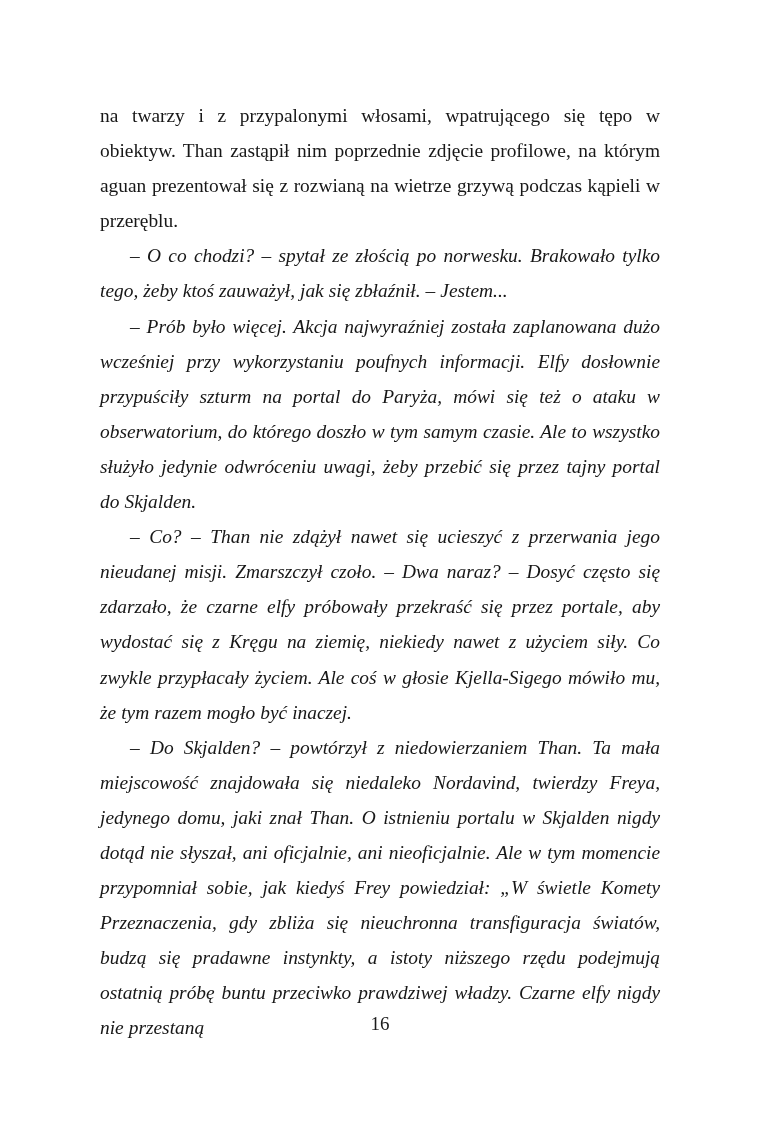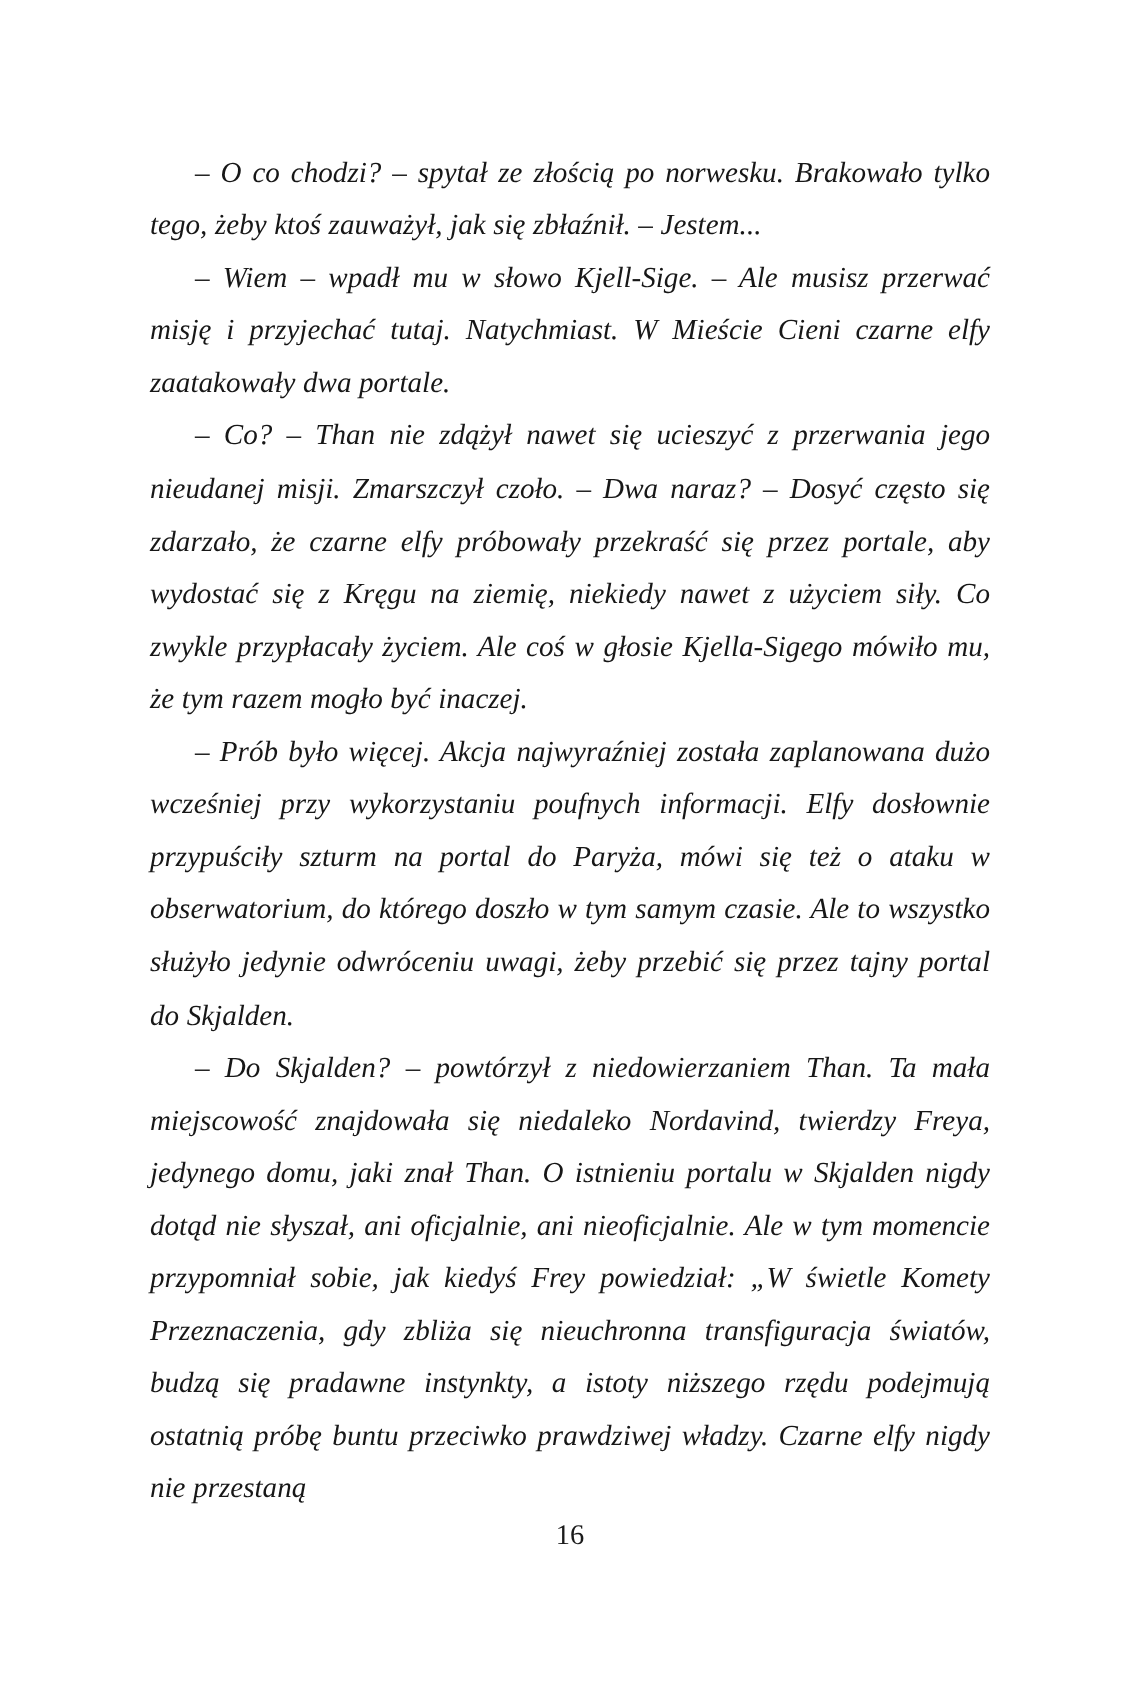--- a/index.html
+++ b/index.html
@@ -58,22 +58,22 @@
     color: #1b1b1b;
     font-family: "Liberation Serif", "DejaVu Serif", serif;
   }
 </style>
 </head>
 <body>
 
 <div class="page">
 
   <div class="text-block">
+    <p class="para first">na twarzy i z przypalonymi włosami, wpatrującego się tępo w obiektyw. Than zastąpił nim poprzednie zdjęcie profilowe, na którym aguan prezentował się z rozwianą na wietrze grzywą podczas kąpieli w przeręblu.</p>
     <p class="para indent">– O co chodzi? – spytał ze złością po norwesku. Brakowało tylko tego, żeby ktoś zauważył, jak się zbłaźnił. – Jestem...</p>
-    <p class="para indent">– Wiem – wpadł mu w słowo Kjell-Sige. – Ale musisz przerwać misję i przyjechać tutaj. Natychmiast. W Mieście Cieni czarne elfy zaatakowały dwa portale.</p>
+    <p class="para indent">– Prób było więcej. Akcja najwyraźniej została zaplanowana dużo wcześniej przy wykorzystaniu poufnych informacji. Elfy dosłownie przypuściły szturm na portal do Paryża, mówi się też o ataku w obserwatorium, do którego doszło w tym samym czasie. Ale to wszystko służyło jedynie odwróceniu uwagi, żeby przebić się przez tajny portal do Skjalden.</p>
     <p class="para indent">– Co? – Than nie zdążył nawet się ucieszyć z przerwania jego nieudanej misji. Zmarszczył czoło. – Dwa naraz? – Dosyć często się zdarzało, że czarne elfy próbowały przekraść się przez portale, aby wydostać się z Kręgu na ziemię, niekiedy nawet z użyciem siły. Co zwykle przypłacały życiem. Ale coś w głosie Kjella-Sigego mówiło mu, że tym razem mogło być inaczej.</p>
-    <p class="para indent">– Prób było więcej. Akcja najwyraźniej została zaplanowana dużo wcześniej przy wykorzystaniu poufnych informacji. Elfy dosłownie przypuściły szturm na portal do Paryża, mówi się też o ataku w obserwatorium, do którego doszło w tym samym czasie. Ale to wszystko służyło jedynie odwróceniu uwagi, żeby przebić się przez tajny portal do Skjalden.</p>
     <p class="para indent">– Do Skjalden? – powtórzył z niedowierzaniem Than. Ta mała miejscowość znajdowała się niedaleko Nordavind, twierdzy Freya, jedynego domu, jaki znał Than. O istnieniu portalu w Skjalden nigdy dotąd nie słyszał, ani oficjalnie, ani nieoficjalnie. Ale w tym momencie przypomniał sobie, jak kiedyś Frey powiedział: „W świetle Komety Przeznaczenia, gdy zbliża się nieuchronna transfiguracja światów, budzą się pradawne instynkty, a istoty niższego rzędu podejmują ostatnią próbę buntu przeciwko prawdziwej władzy. Czarne elfy nigdy nie przestaną</p>
   </div>
 
   <div class="page-number">16</div>
 
 </div>
 
 </body></html>

